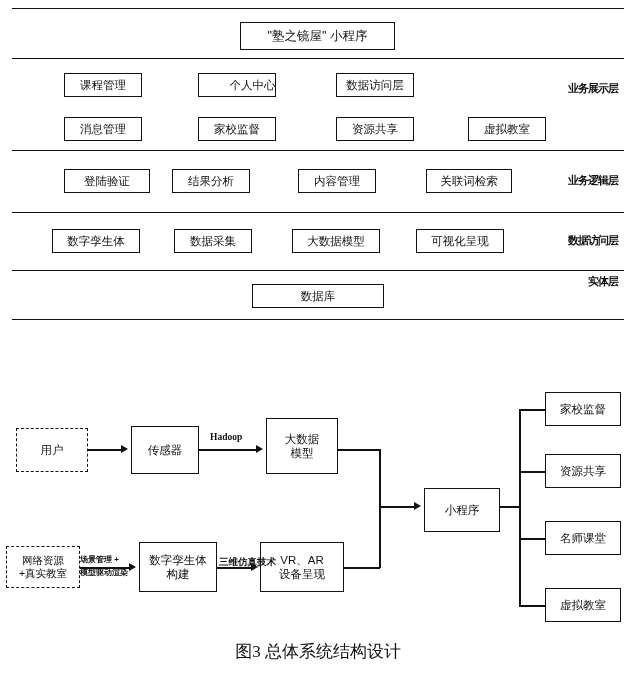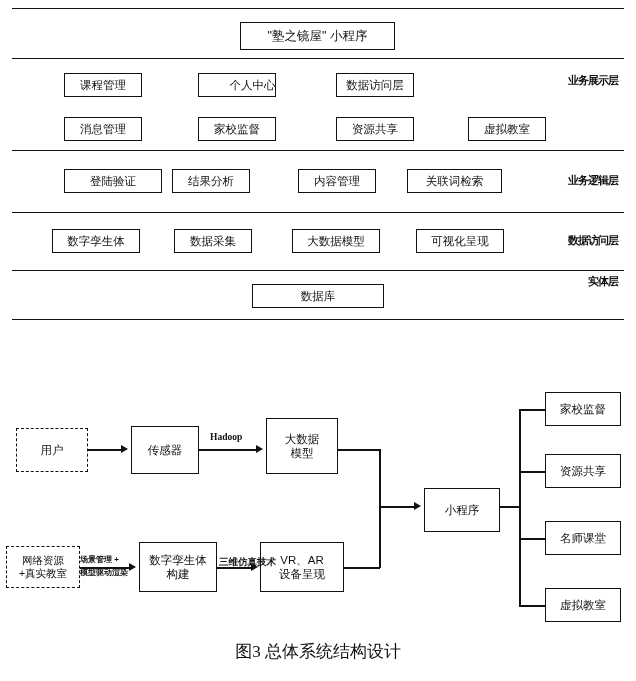--- a/index.html
+++ b/index.html
@@ -103,39 +103,39 @@
 
 <div class="fig" id="fig2">
 
   <div class="arch">
 
     <div class="layer" id="layer-top">
       <div class="box" style="left:228px;top:13px;width:155px;height:28px;font-size:12.5px;">"塾之镜屋" 小程序</div>
     </div>
 
     <div class="layer" id="layer-present">
-      <div class="layer-title" style="top:14px;">业务展示层</div>
+      <div class="layer-title" style="top:22px;">业务展示层</div>
 
       <div class="box rowbox" style="left:52px;top:14px;width:78px;">课程管理</div>
       <div class="box rowbox" style="left:186px;top:14px;width:78px;padding-left:31px;">个人中心</div>
       <div class="box rowbox" style="left:324px;top:14px;width:78px;">数据访问层</div>
 
       <div class="box rowbox" style="left:52px;top:58px;width:78px;">消息管理</div>
       <div class="box rowbox" style="left:186px;top:58px;width:78px;">家校监督</div>
       <div class="box rowbox" style="left:324px;top:58px;width:78px;">资源共享</div>
       <div class="box rowbox" style="left:456px;top:58px;width:78px;">虚拟教室</div>
     </div>
 
     <div class="layer" id="layer-business">
       <div class="layer-title" style="top:22px;">业务逻辑层</div>
 
-      <div class="box rowbox" style="left:52px;top:18px;width:98px;">登陆验证</div>
+      <div class="box rowbox" style="left:52px;top:18px;width:86px;">登陆验证</div>
       <div class="box rowbox" style="left:160px;top:18px;width:78px;">结果分析</div>
       <div class="box rowbox" style="left:286px;top:18px;width:78px;">内容管理</div>
-      <div class="box rowbox" style="left:395px;top:18px;width:95px;">关联词检索</div>
+      <div class="box rowbox" style="left:414px;top:18px;width:86px;">关联词检索</div>
     </div>
 
     <div class="layer" id="layer-data">
       <div class="layer-title" style="top:20px;">数据访问层</div>
 
       <div class="box rowbox" style="left:40px;top:16px;width:88px;">数字孪生体</div>
       <div class="box rowbox" style="left:162px;top:16px;width:78px;">数据采集</div>
       <div class="box rowbox" style="left:280px;top:16px;width:88px;">大数据模型</div>
       <div class="box rowbox" style="left:404px;top:16px;width:88px;">可视化呈现</div>
     </div>

